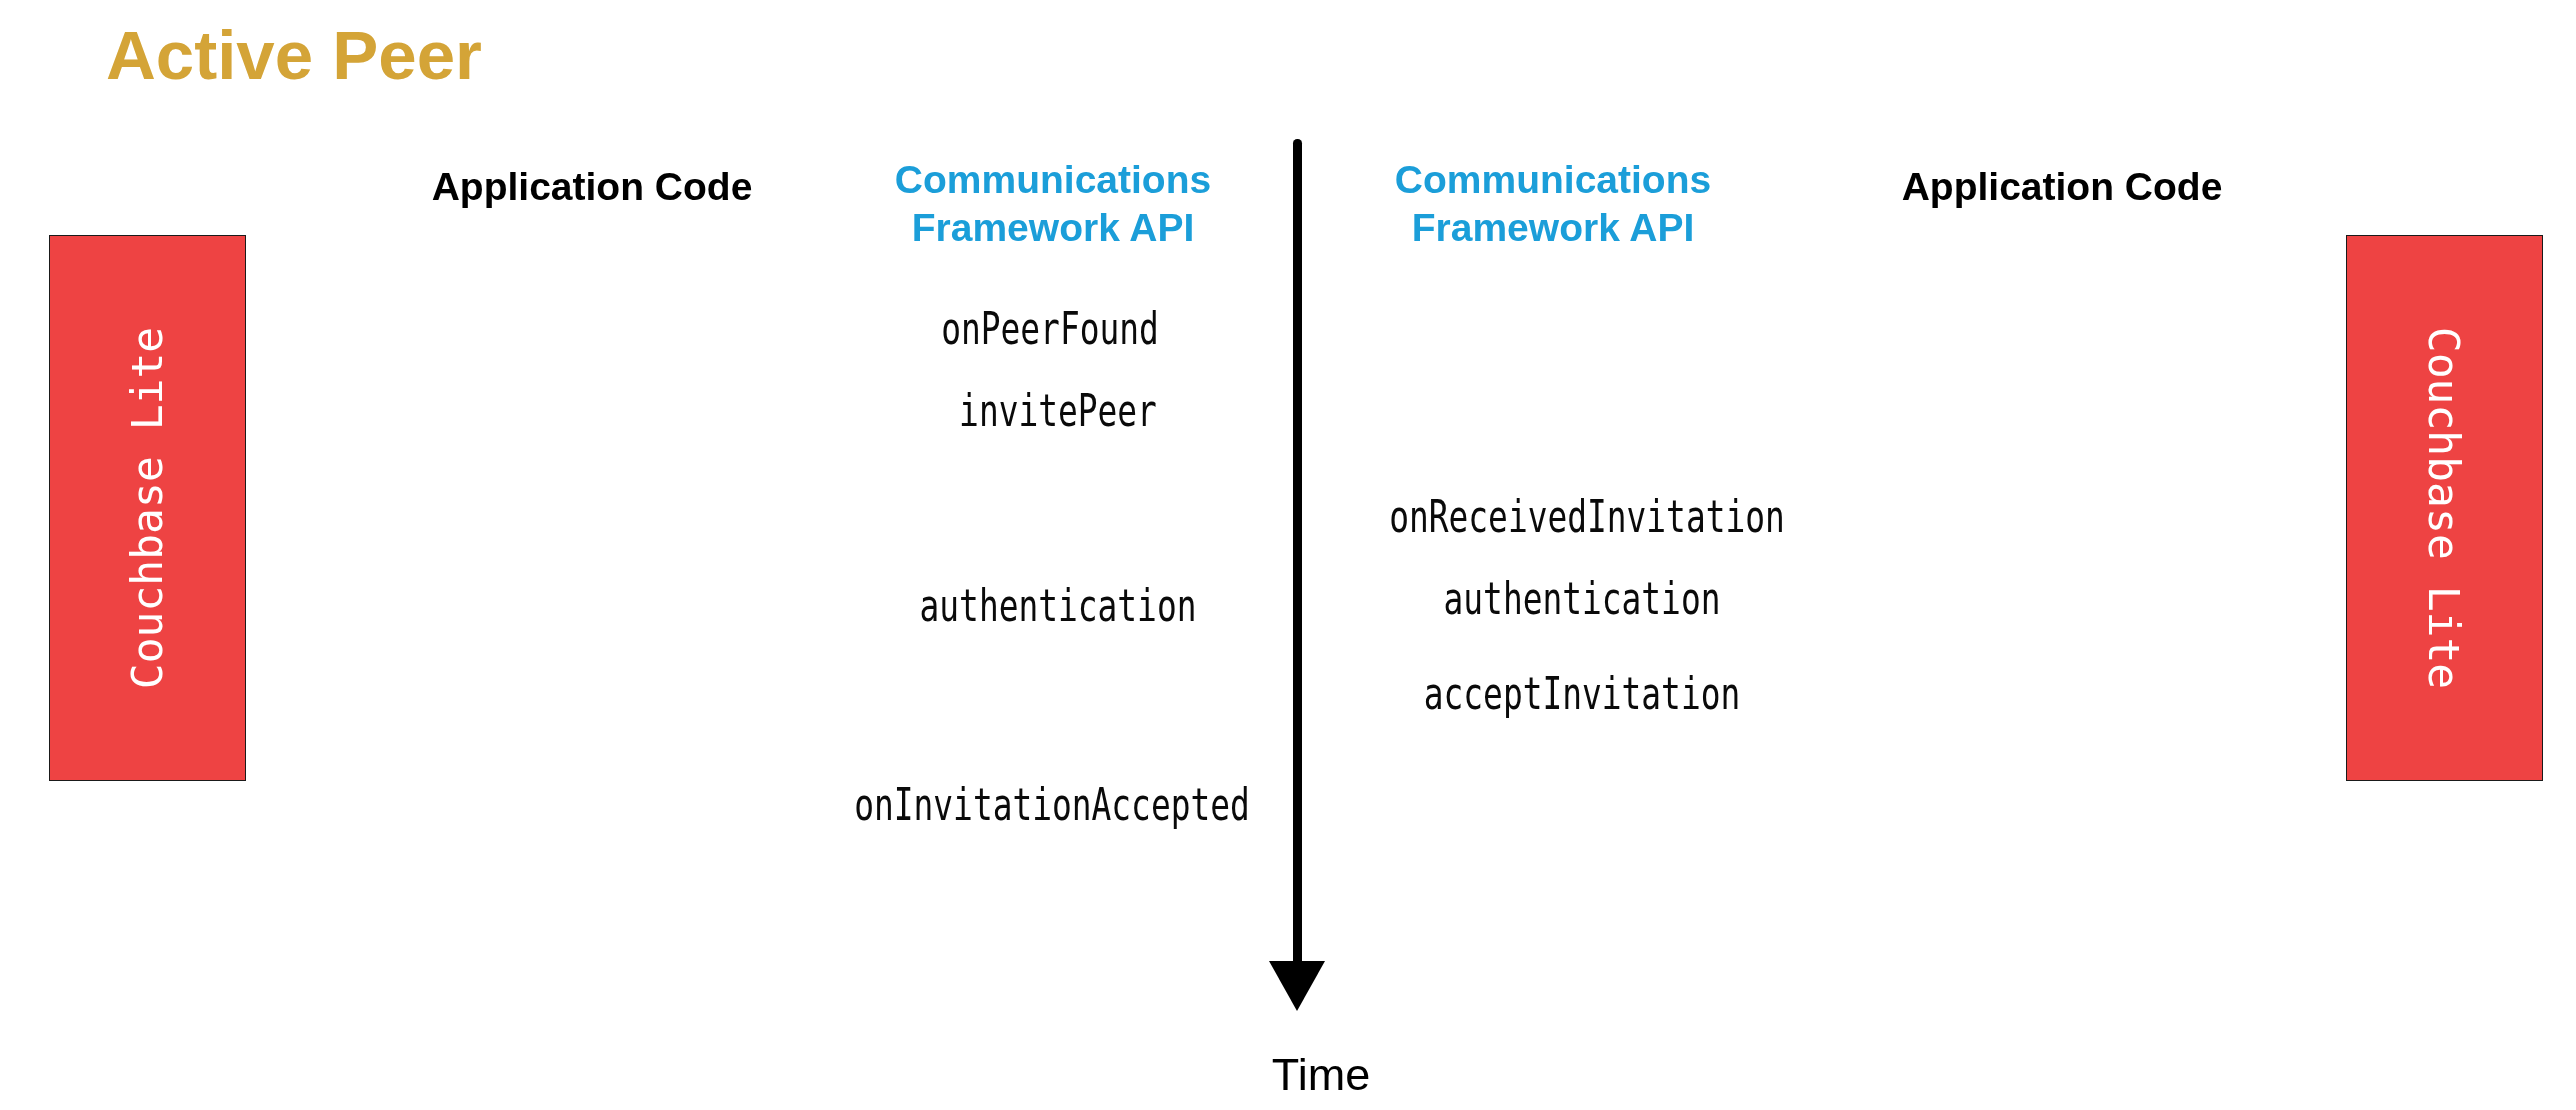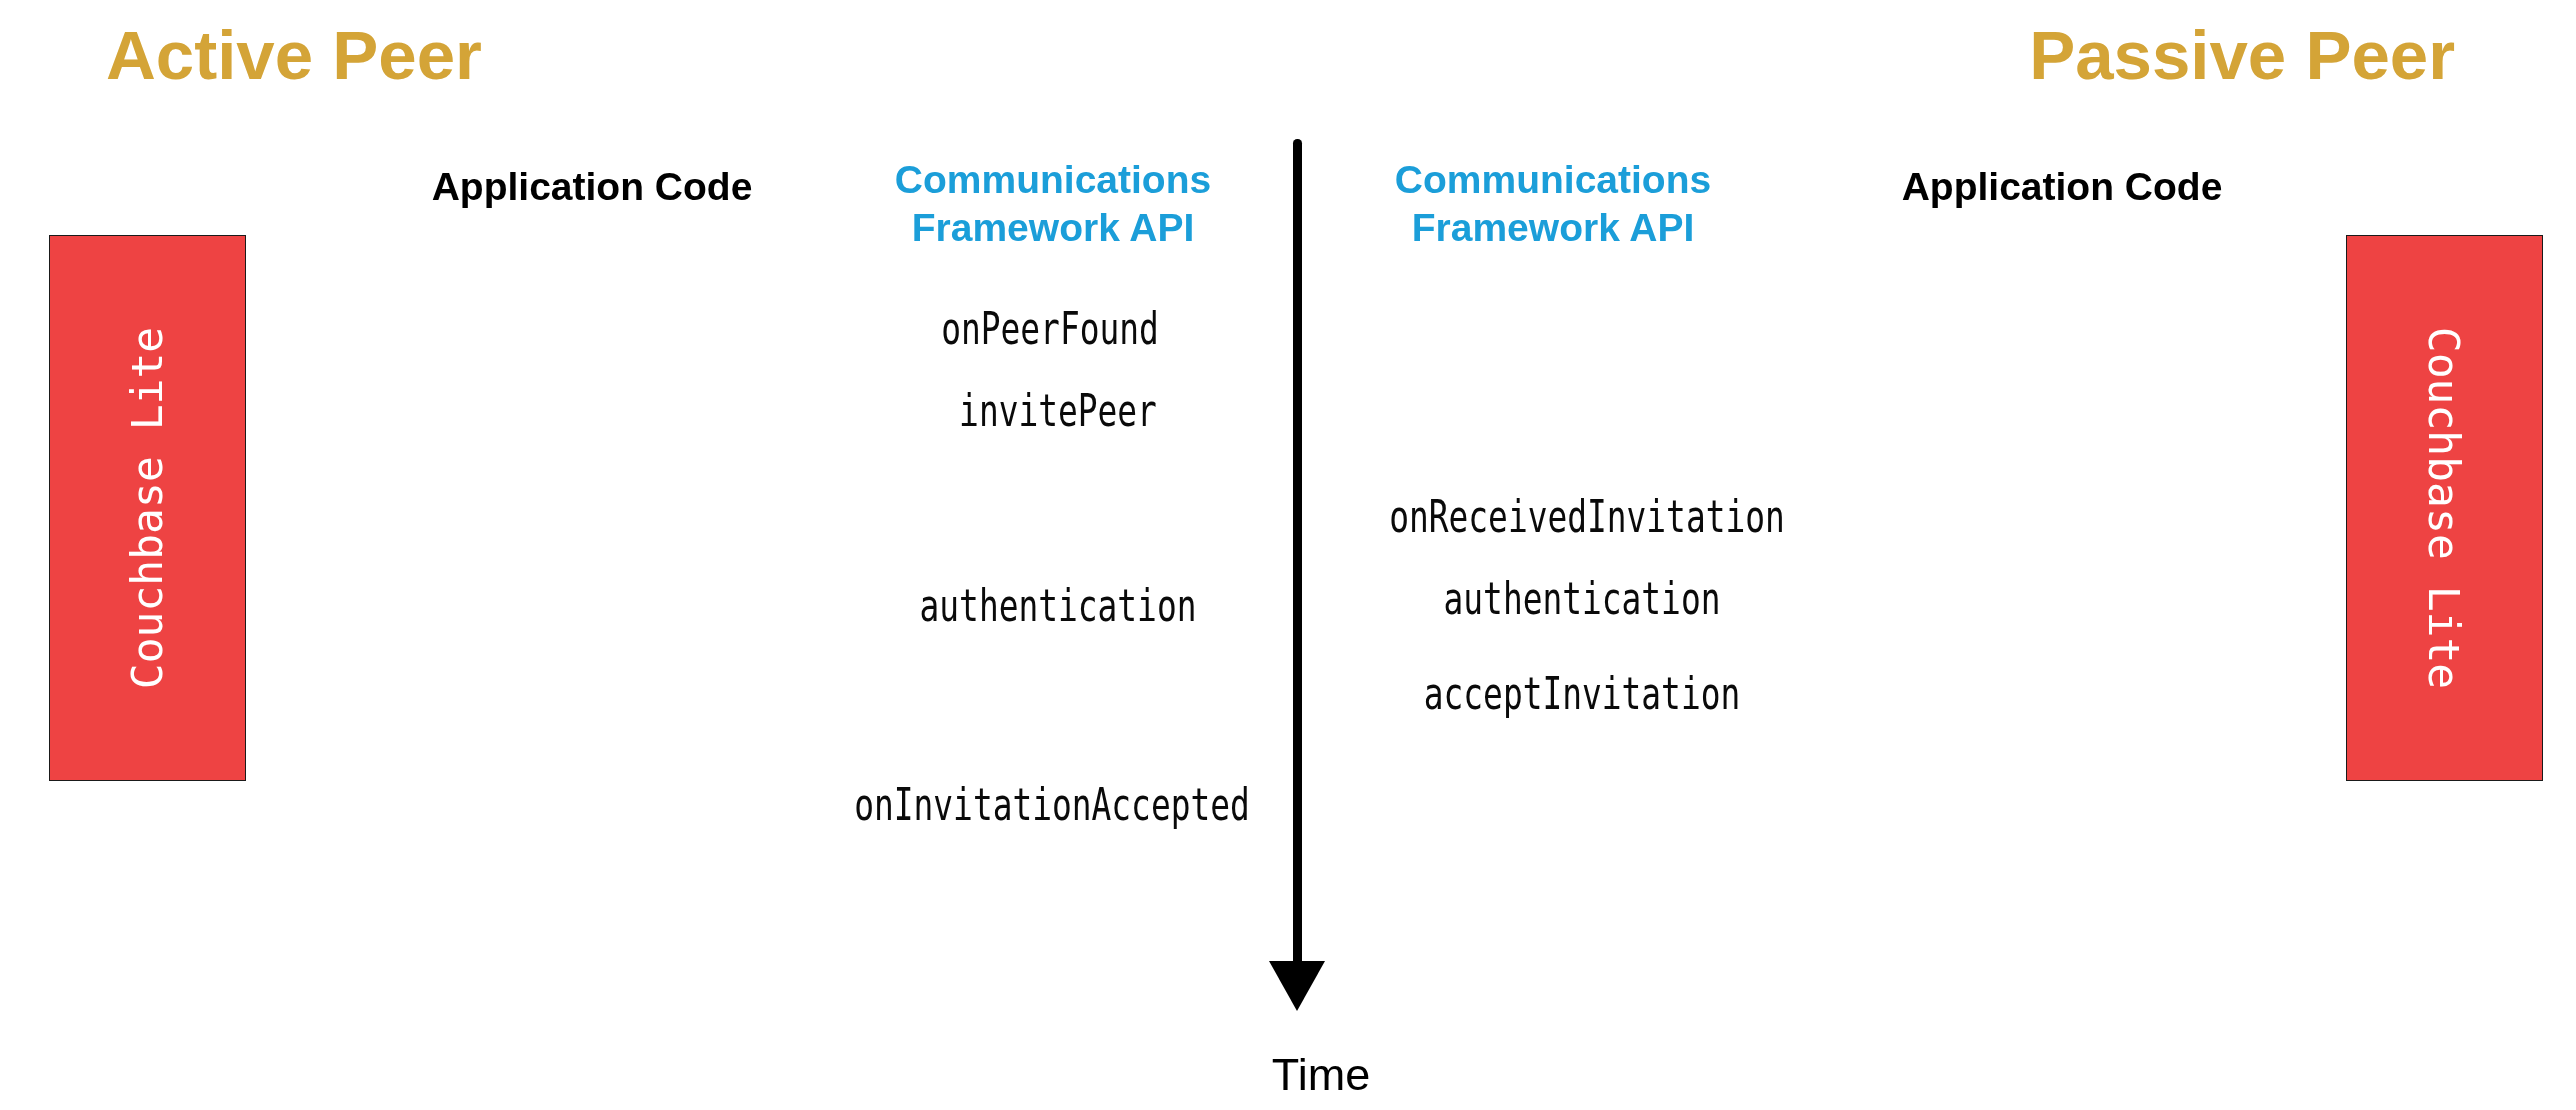--- a/index.html
+++ b/index.html
@@ -122,21 +122,20 @@
   #ev-passive-1 { left: 1582px; top: 576px; }   
   #ev-passive-2 { left: 1582px; top: 671px; }   
 </style>
 </head>
 <body>
 
 <div class="canvas">
 
   <div class="peer-title" id="title-active">Active Peer</div>
 
-  <div class="peer-title" id="title-passive">Passive Peer</div>
 
   <div class="col-header app-code-header" id="app-code-left">Application Code</div>
 
   <div class="col-header api-header" id="api-left">
     <div>Communications</div>
     <div>Framework API</div>
   </div>
 
   <div class="col-header api-header" id="api-right">
     <div>Communications</div>

